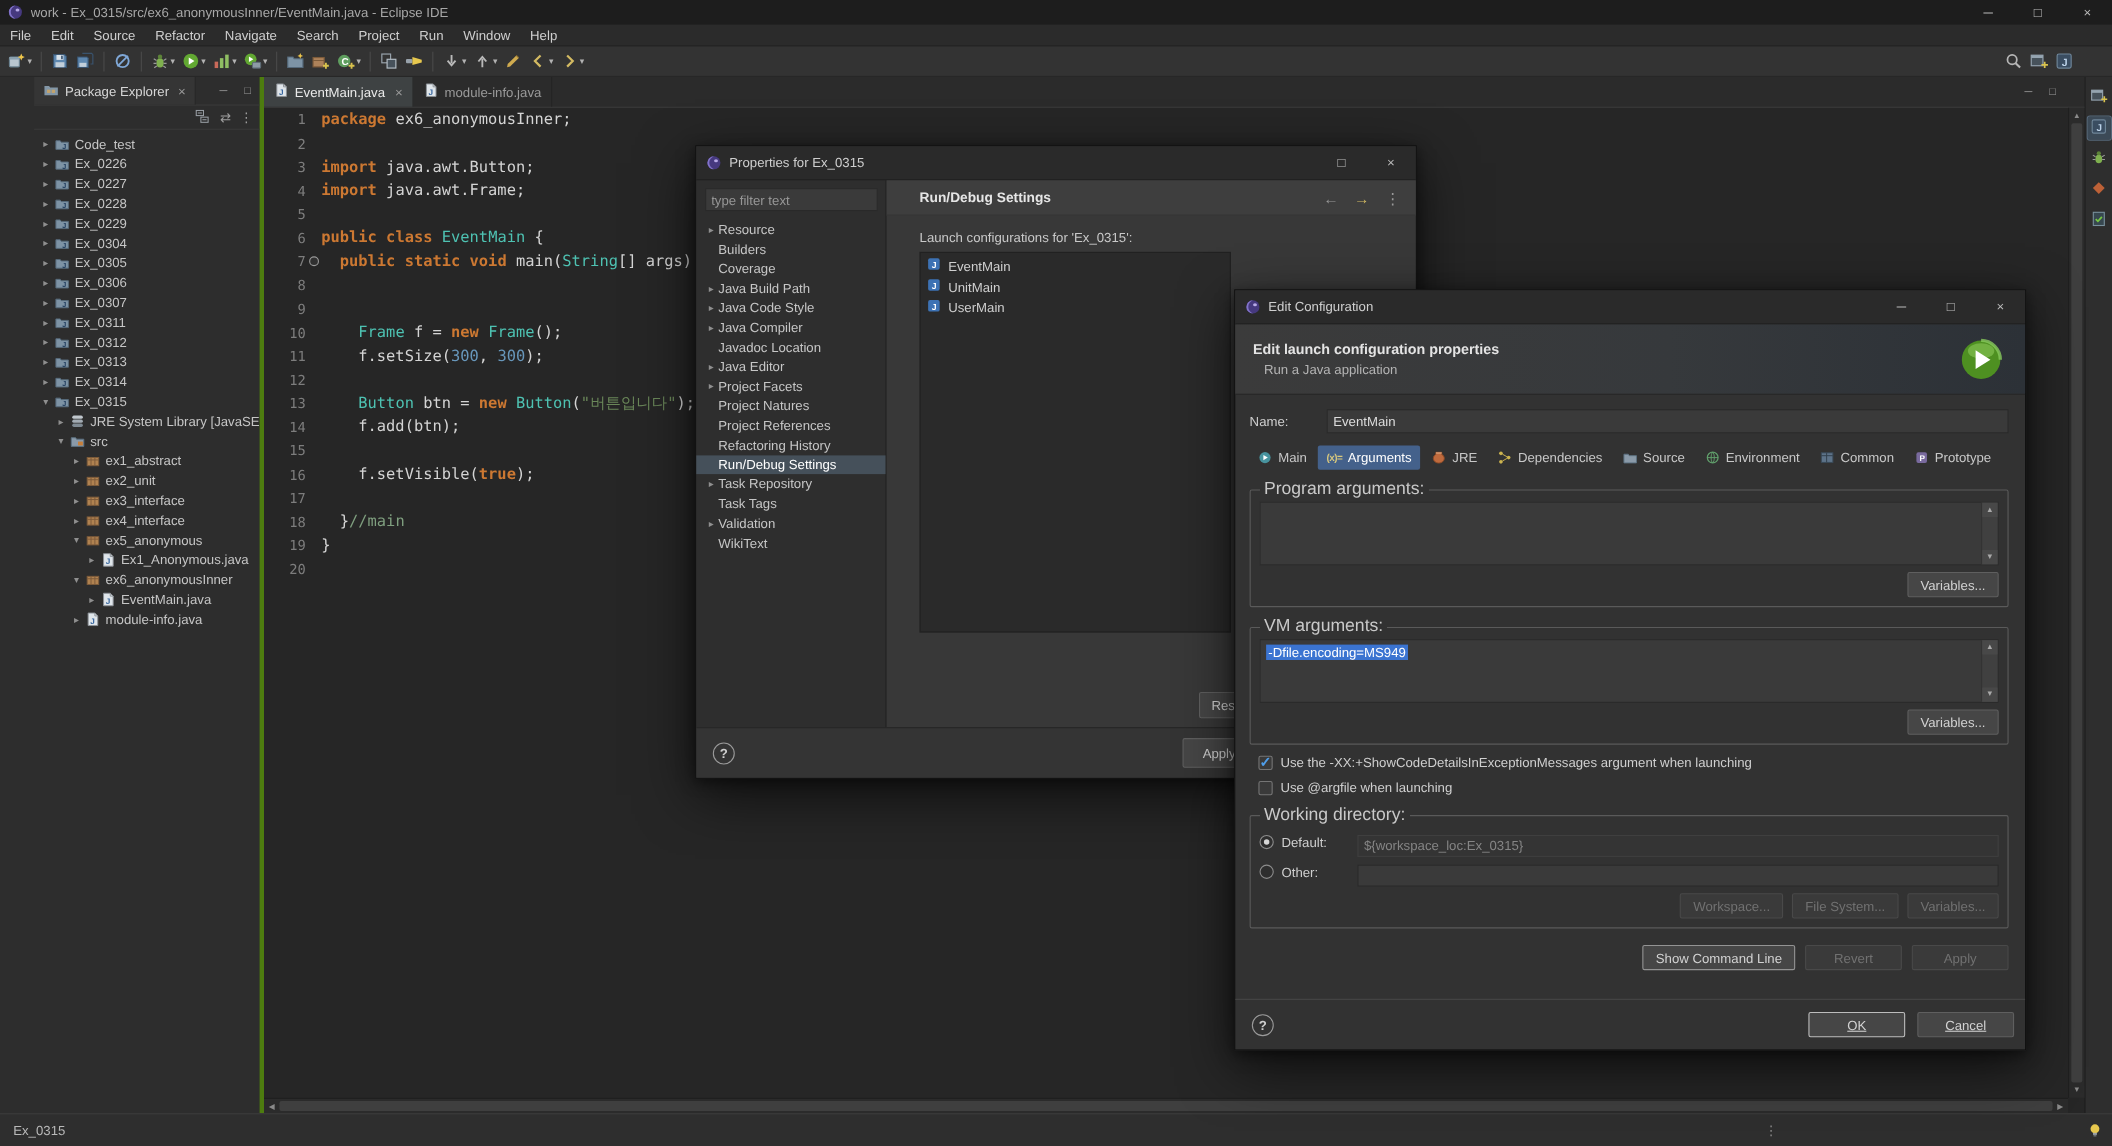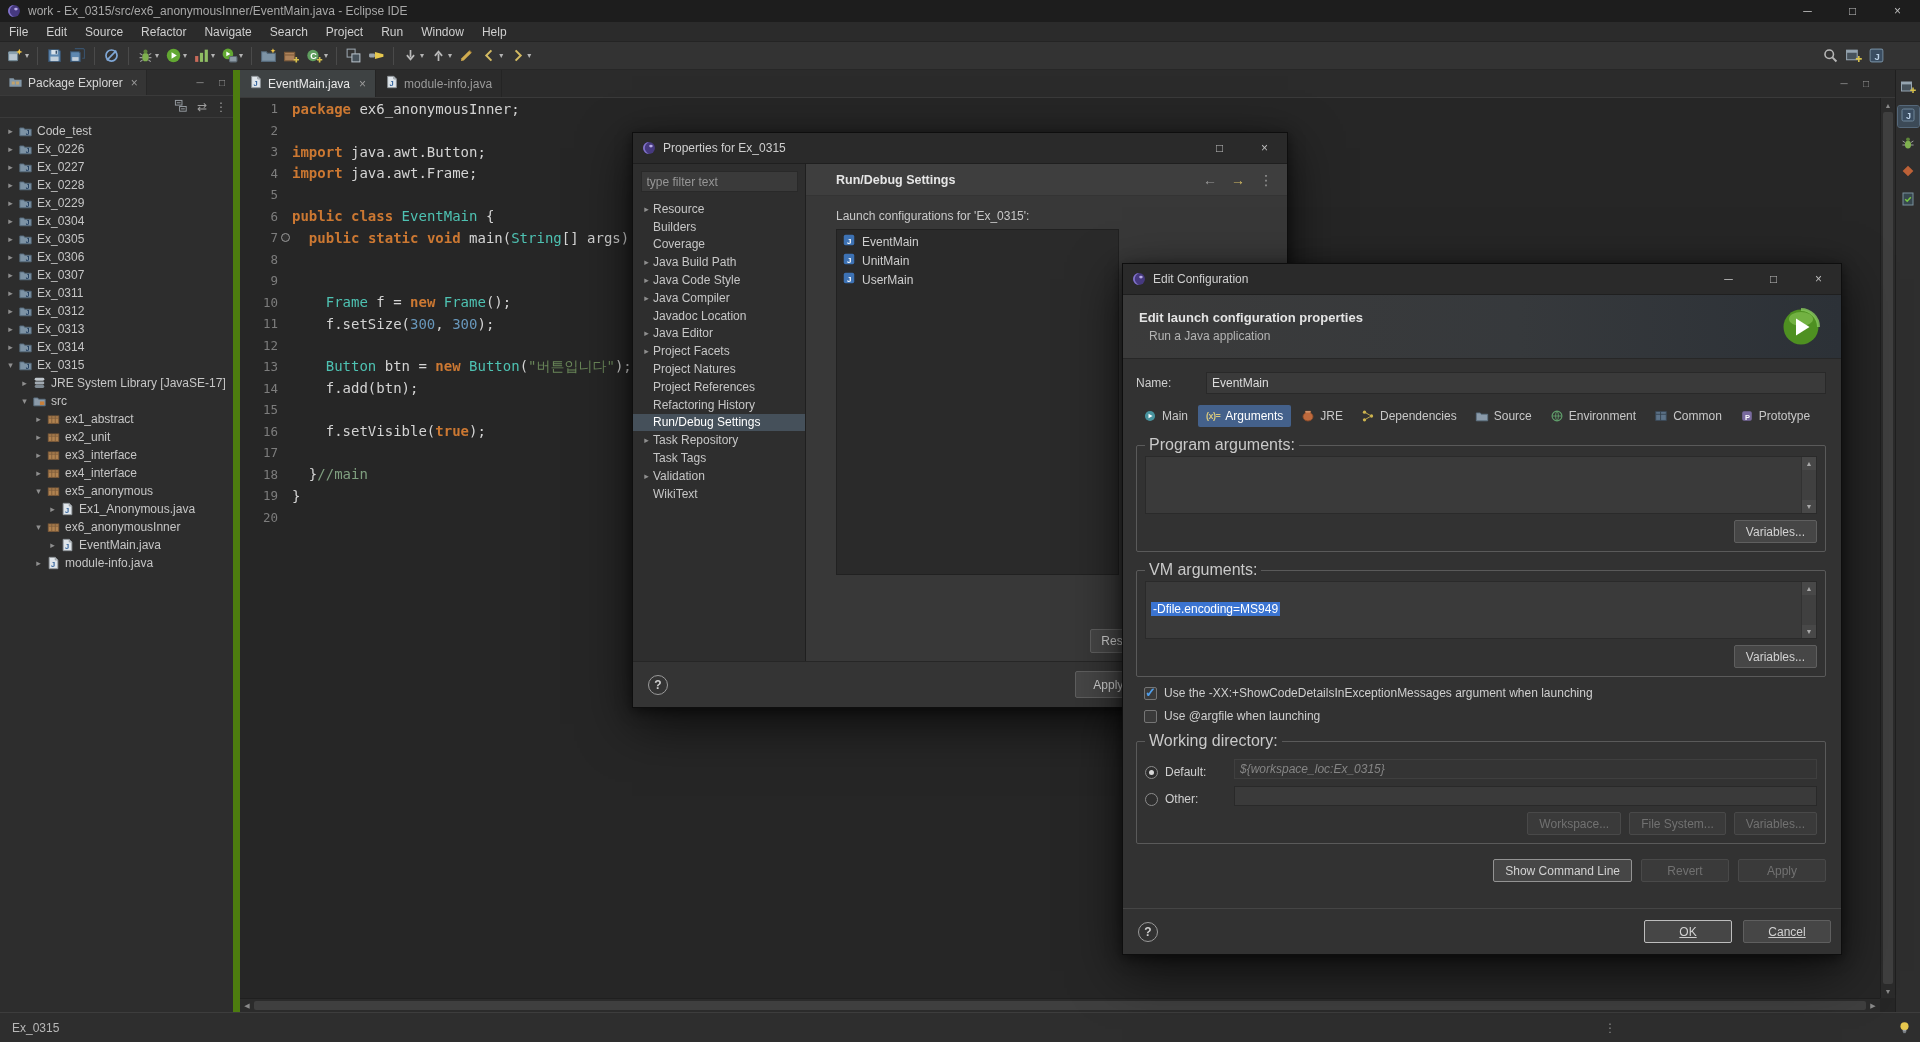--- a/index.html
+++ b/index.html
@@ -19,21 +19,21 @@
   .toolbar { height:28px; background:#333333; border-bottom:1px solid #272727; display:flex; align-items:center; padding:0 4px; }
   .tbgroup { display:flex; align-items:center; height:100%; }
   .tbgroup.right { margin-left:auto; margin-right:28px; }
   .tbi { display:flex; align-items:center; height:24px; padding:0 3px; border-radius:2px; }
   .tbi svg { width:17px; height:17px; display:block; }
   .tbi .dd { font-size:8px; color:#b3b3b3; margin-left:1px; }
   .tsep { width:1px; height:18px; background:#4a4a4a; margin:0 5px; }
 
   
   .main { position:absolute; top:70px; left:0; right:0; bottom:30px; display:flex; }
-  .explorer { width:240px; background:#2d2d2d; border-right:7px solid #4d7c0f; display:flex; flex-direction:column; }
+  .explorer { width:240px; background:#2d2d2d; border-right:4px solid #4d7c0f; display:flex; flex-direction:column;padding-left:31px; }
   .exp-head { height:26px; border-bottom:1px solid #3a3a3a; display:flex; align-items:center; }
   .exp-tab { display:flex; align-items:center; gap:5px; padding:0 8px; height:100%; background:#353535; border-right:1px solid #272727; color:#d6d6d6; }
   .exp-tab svg { width:15px; height:15px; }
   .exp-close { color:#9c9c9c; font-size:12px; margin-left:3px; }
   .exp-headctl { margin-left:auto; display:flex; }
   .exp-tools { height:22px; border-bottom:1px solid #3a3a3a; display:flex; align-items:center; justify-content:flex-end; padding-right:6px; gap:8px; }
   .exp-tools svg { width:15px; height:15px; display:block; }
   .glyphbtn { color:#9e9e9e; font-size:12px; }
   .tree { flex:1; overflow:hidden; padding-top:4px; }
   .trow { height:18px; display:flex; align-items:center; white-space:nowrap; }
@@ -132,31 +132,31 @@
   .ectab svg { width:14px; height:14px; display:block; }
   .ectab.sel { background:#44618b; color:#ffffff; }
   .argico { font-size:9px; font-weight:bold; color:#d8c87e; letter-spacing:-0.5px; }
   .grp { border:1px solid #5a5a5a; border-radius:2px; margin:9px 15px 0 13px; padding:2px 8px 8px; }
   .grp legend { padding:0 4px; color:#c9c9c9; font-size:16px; }
   .ta { position:relative; height:58px; background:#3a3a3a; border:1px solid #2a2a2a; }
   .ta-scroll { position:absolute; top:0; right:0; bottom:0; width:15px; background:#404040; border-left:1px solid #323232; }
   .ta-scroll .sa { position:absolute; left:0; right:0; height:13px; display:flex; align-items:center; justify-content:center; font-size:7px; color:#a9a9a9; background:#484848; }
   .ta-scroll .sa.b { bottom:0; }
   .ta-scroll .sa.t { top:0; }
-  .selhl { position:absolute; left:5px; top:20px; background:#3b74d1; color:#fff; padding:0 2px; font-size:12px; }
+  .selhl { position:absolute; left:5px; top:4px; background:#3b74d1; color:#fff; padding:0 2px; font-size:12px; }
   .grp-btnrow { display:flex; justify-content:flex-end; gap:8px; margin-top:6px; }
   .cbrow { display:flex; align-items:center; gap:7px; margin:9px 0 0 21px; color:#cfcfcf; }
   .cbbox { width:13px; height:13px; background:#3a3a3a; border:1px solid #757575; border-radius:2px; position:relative; flex:none; }
   .cbbox .chk { position:absolute; left:0px; top:-3px; color:#4f9eea; font-size:13px; font-weight:bold; }
-  .wd-row { display:flex; align-items:flex-end; gap:7px; margin-top:7px; }
+  .wd-row { display:flex; align-items:flex-start; gap:7px; margin-top:7px; }
   .rad { width:13px; height:13px; border:1px solid #8c8c8c; border-radius:50%; background:#2e2e2e; position:relative; flex:none; }
   .rad.on::after { content:""; position:absolute; left:3px; top:3px; right:3px; bottom:3px; background:#d8d8d8; border-radius:50%; }
   .wd-lab { width:62px; color:#cfcfcf; }
   .wd-field { flex:1; height:20px; }
-  .wd-field.dis { color:#858585; background:#343434; border-color:#3f3f3f;font-style:italic; }
+  .wd-field.dis { color:#858585; background:#343434; border-color:#3f3f3f; }
   .ec-actions { display:flex; justify-content:flex-end; gap:9px; margin:15px 15px 0 0; }
   .btn.cmd { border-color:#939393; }
   .ec-footer { margin-top:auto; height:46px; border-top:1px solid #454545; display:flex; align-items:center; justify-content:space-between; padding:0 10px 0 15px; }
   .ec-okrow { display:flex; gap:11px;text-decoration:underline; }
   .ec-okrow .btn { min-width:88px; }
 </style>
 </head>
 <body>
 
 <div class="app">

